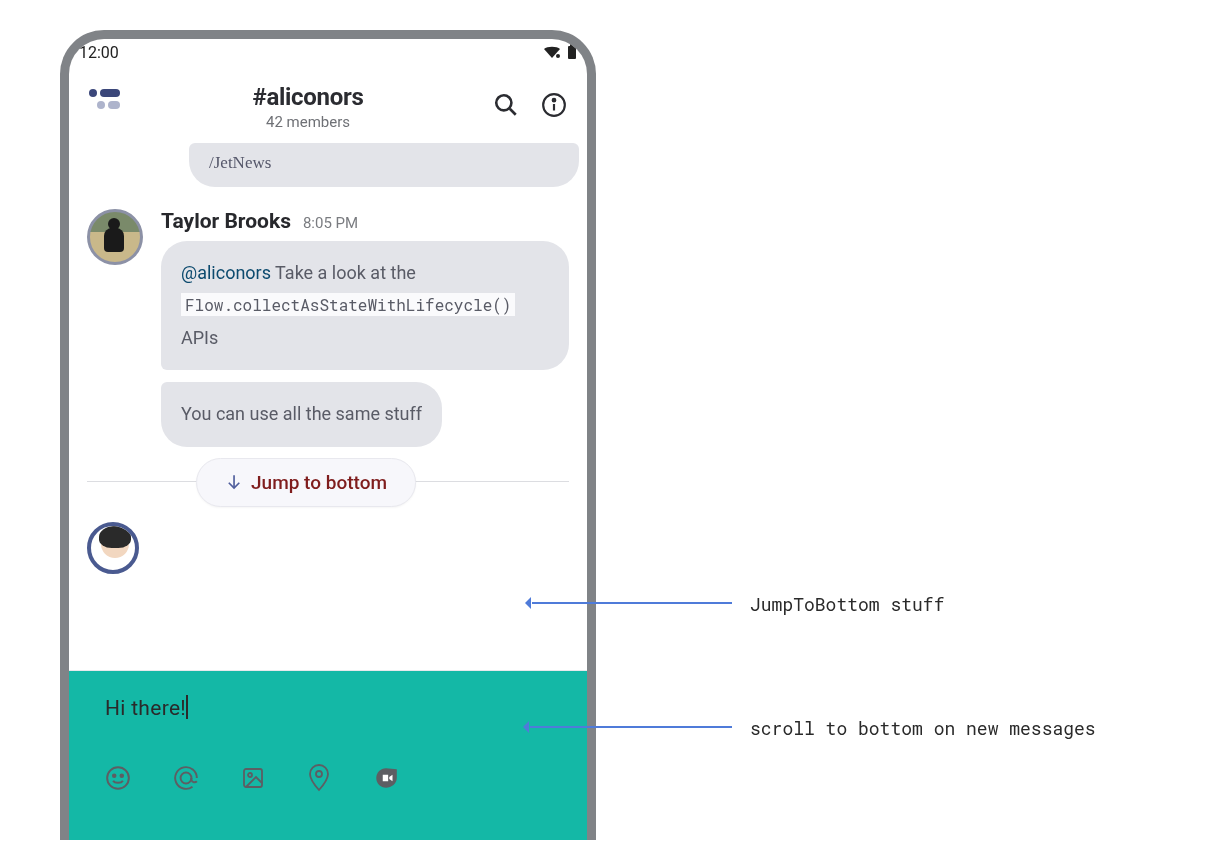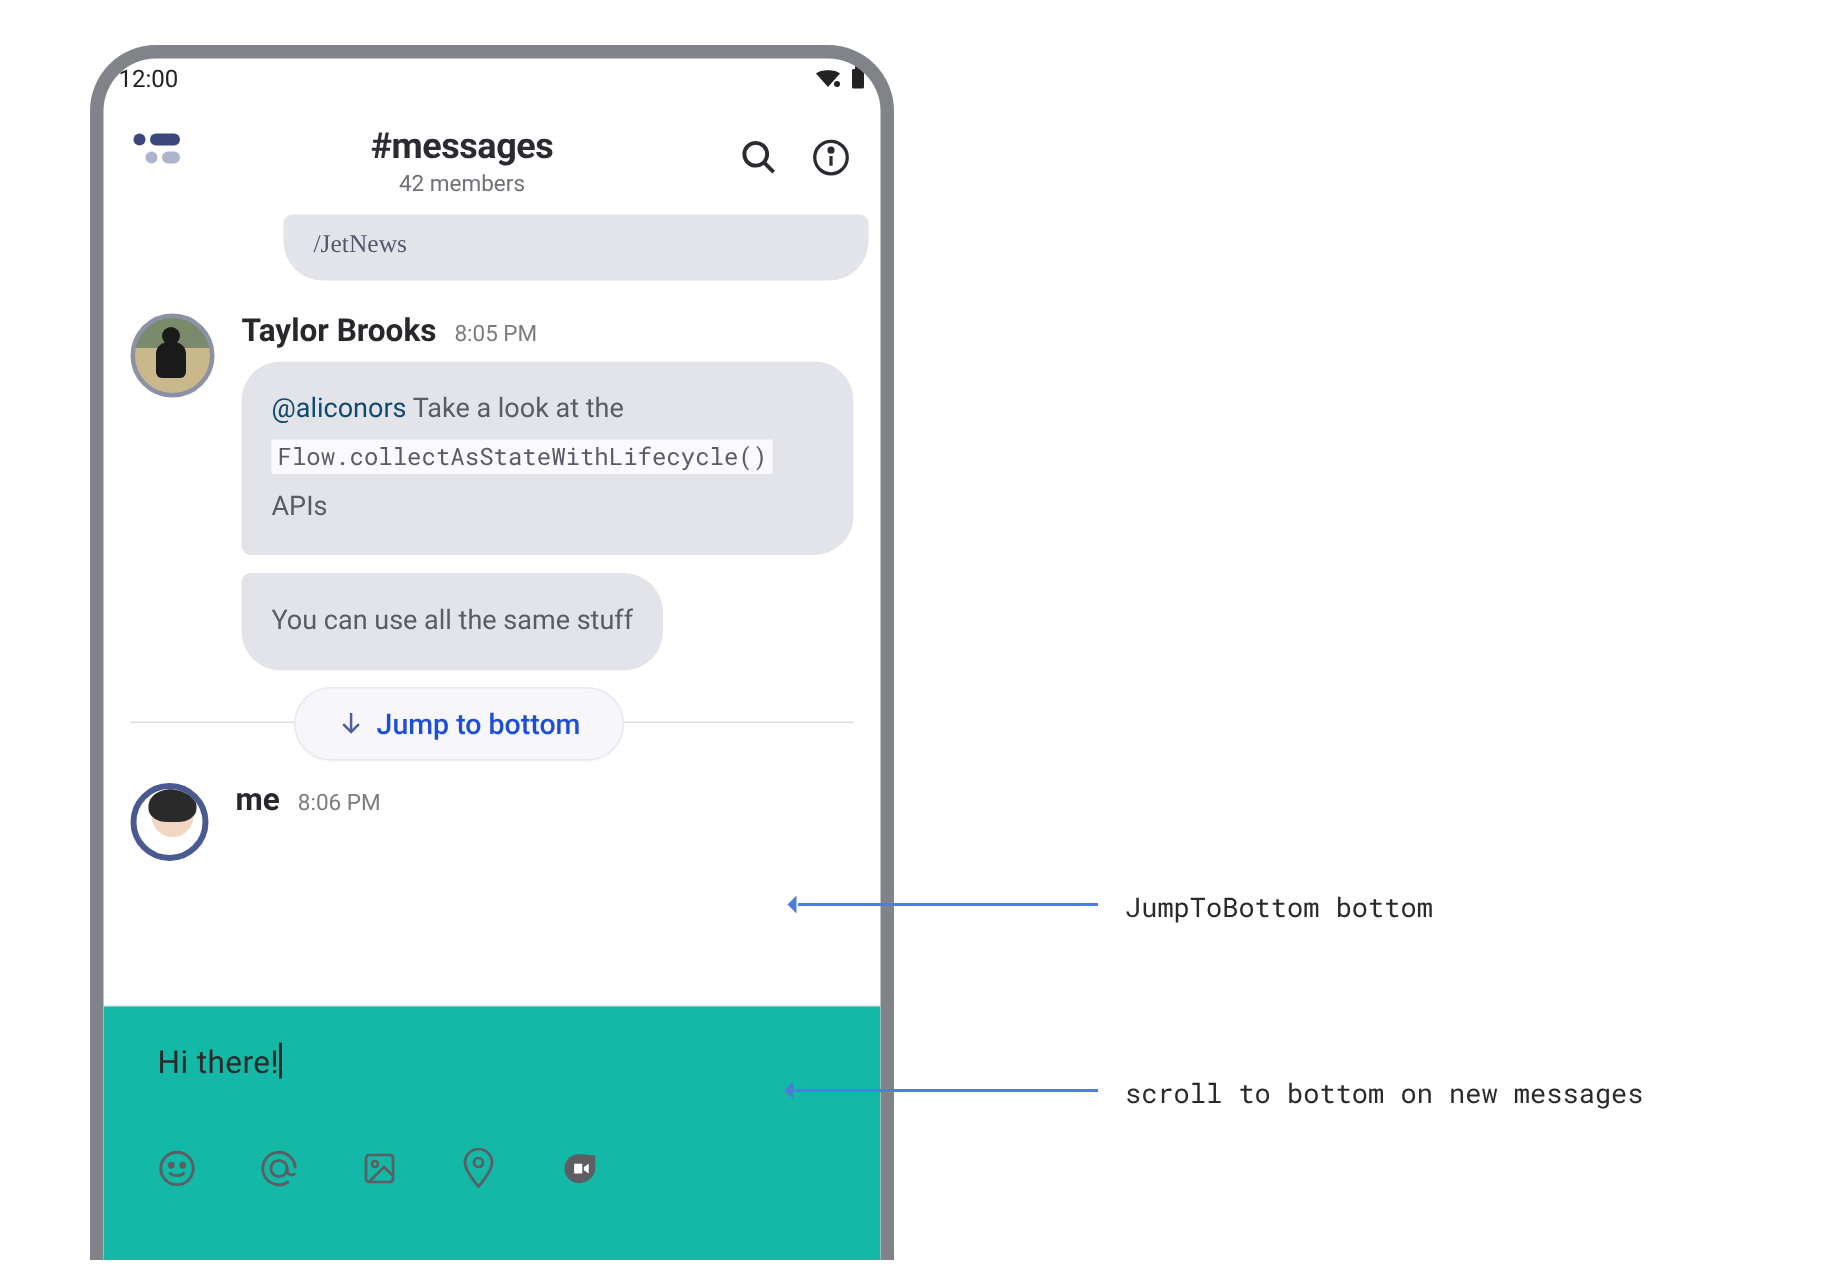--- a/index.html
+++ b/index.html
@@ -121,21 +121,21 @@
   }
   .jump-btn {
     position: absolute;
     left: 50%; top: -24px;
     transform: translateX(-60%);
     background: #f7f7fb;
     border: 1px solid #e8e8ee;
     border-radius: 28px;
     padding: 12px 28px;
     display: flex; align-items: center; gap: 8px;
-    color: #1d4ed8;
+    color: #7f1d1d;
     font-size: 19px;
     font-weight: 500;
     cursor: pointer;
     box-shadow: 0 1px 2px rgba(0,0,0,0.04);
   }
   .me-row { display: flex; margin-top: 40px; }
   .me-row .avatar { width: 52px; height: 52px; border: 4px solid #4a5a90; }
   .composer {
     position: absolute;
     bottom: 0; left: 0; right: 0;
@@ -226,21 +226,21 @@
   <div class="topbar">
     <div class="topbar-left">
       <div class="app-logo">
         <span class="d1"></span>
           <span class="d2"></span>
           <span class="d3"></span>
           <span class="d4"></span>
       </div>
     </div>
     <div class="topbar-center">
-      <div class="channel-title">#messages</div>
+      <div class="channel-title">#aliconors</div>
       <div class="channel-sub">42 members</div>
     </div>
     <div class="topbar-right">
       <span class="icon-btn">
         <svg width="26" height="26" viewBox="0 0 24 24" fill="none" stroke="#2b2c31" stroke-width="2.4">
             <circle cx="10" cy="10" r="7"></circle>
             <line x1="15.5" y1="15.5" x2="21" y2="21"></line>
           </svg>
       </span>
       <span class="icon-btn">
@@ -279,26 +279,20 @@
             <polyline points="5 13 12 20 19 13"></polyline>
           </svg>
         <span>Jump to bottom</span>
       </div>
     </div>
 
     <div class="me-row">
       <div class="avatar avatar-bg-me">
         <span class="avatar-me-inner"></span>
       </div>
-      <div class="msg-body">
-        <div class="author-line">
-          <span class="author-name">me</span>
-          <span class="author-time">8:06 PM</span>
-        </div>
-      </div>
     </div>
   </div>
 
   <div class="composer">
     <div>
       <span class="compose-input">Hi there!</span><span class="compose-cursor"></span>
     </div>
     <div class="compose-row">
       <div class="compose-icons">
         <span><svg width="26" height="26" viewBox="0 0 24 24" fill="none" stroke="#5d5e63" stroke-width="1.8">
@@ -324,16 +318,16 @@
               <path fill="#5d5e63" d="M12 3 C7 3 3 7 3 12 C3 17 7 21 12 21 C17 21 22 17 22 12 L22 4 Z"></path>
               <path fill="#fff" d="M9 9 h5 v6 h-5 z M15 11 l3 -2 v6 l-3 -2 z"></path>
             </svg></span>
       </div>
     </div>
   </div>
 
 </div>
 
 <div class="arrow" style="left:532px; top:602px; width:200px;"></div>
-<div class="annot" style="left:750px; top:592px;">JumpToBottom bottom</div>
+<div class="annot" style="left:750px; top:592px;">JumpToBottom stuff</div>
 
 <div class="arrow" style="left:530px; top:726px; width:202px;"></div>
 <div class="annot" style="left:750px; top:716px;">scroll to bottom on new messages</div>
 
 </body></html>

